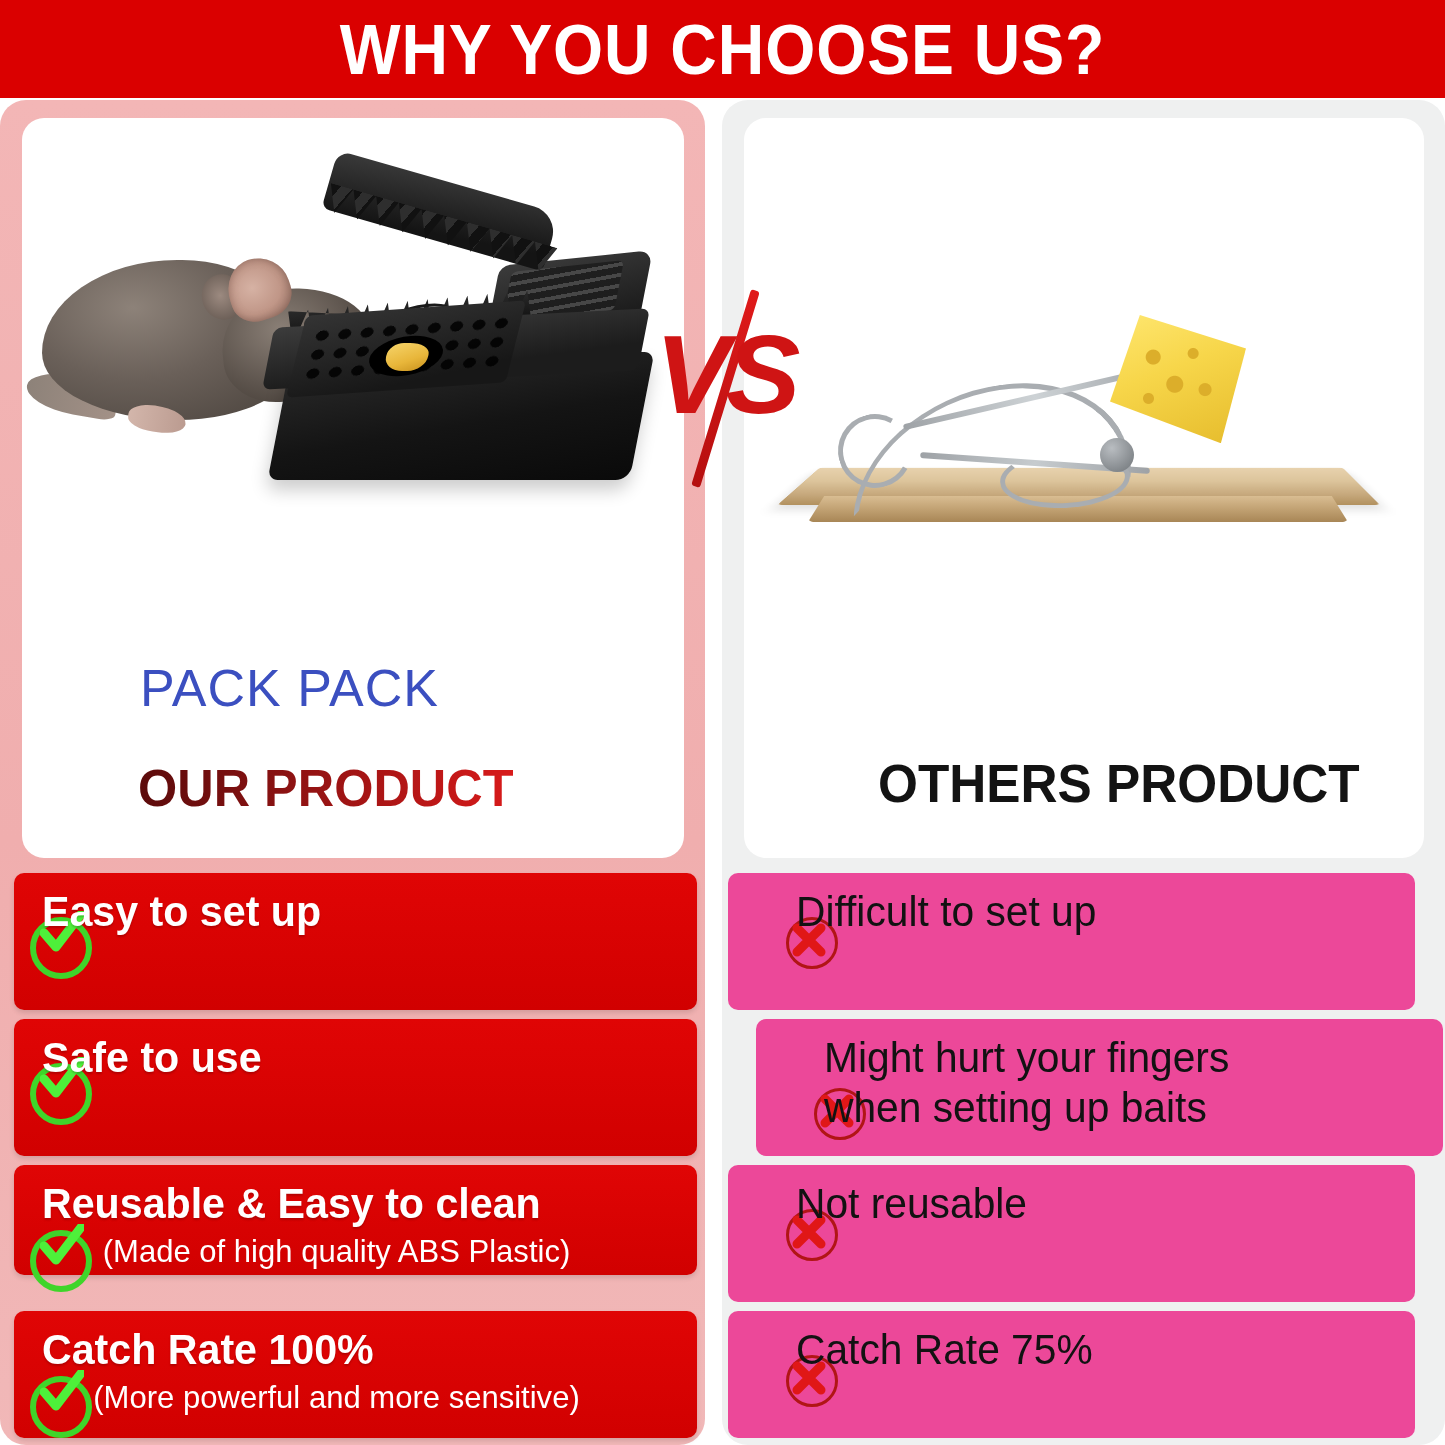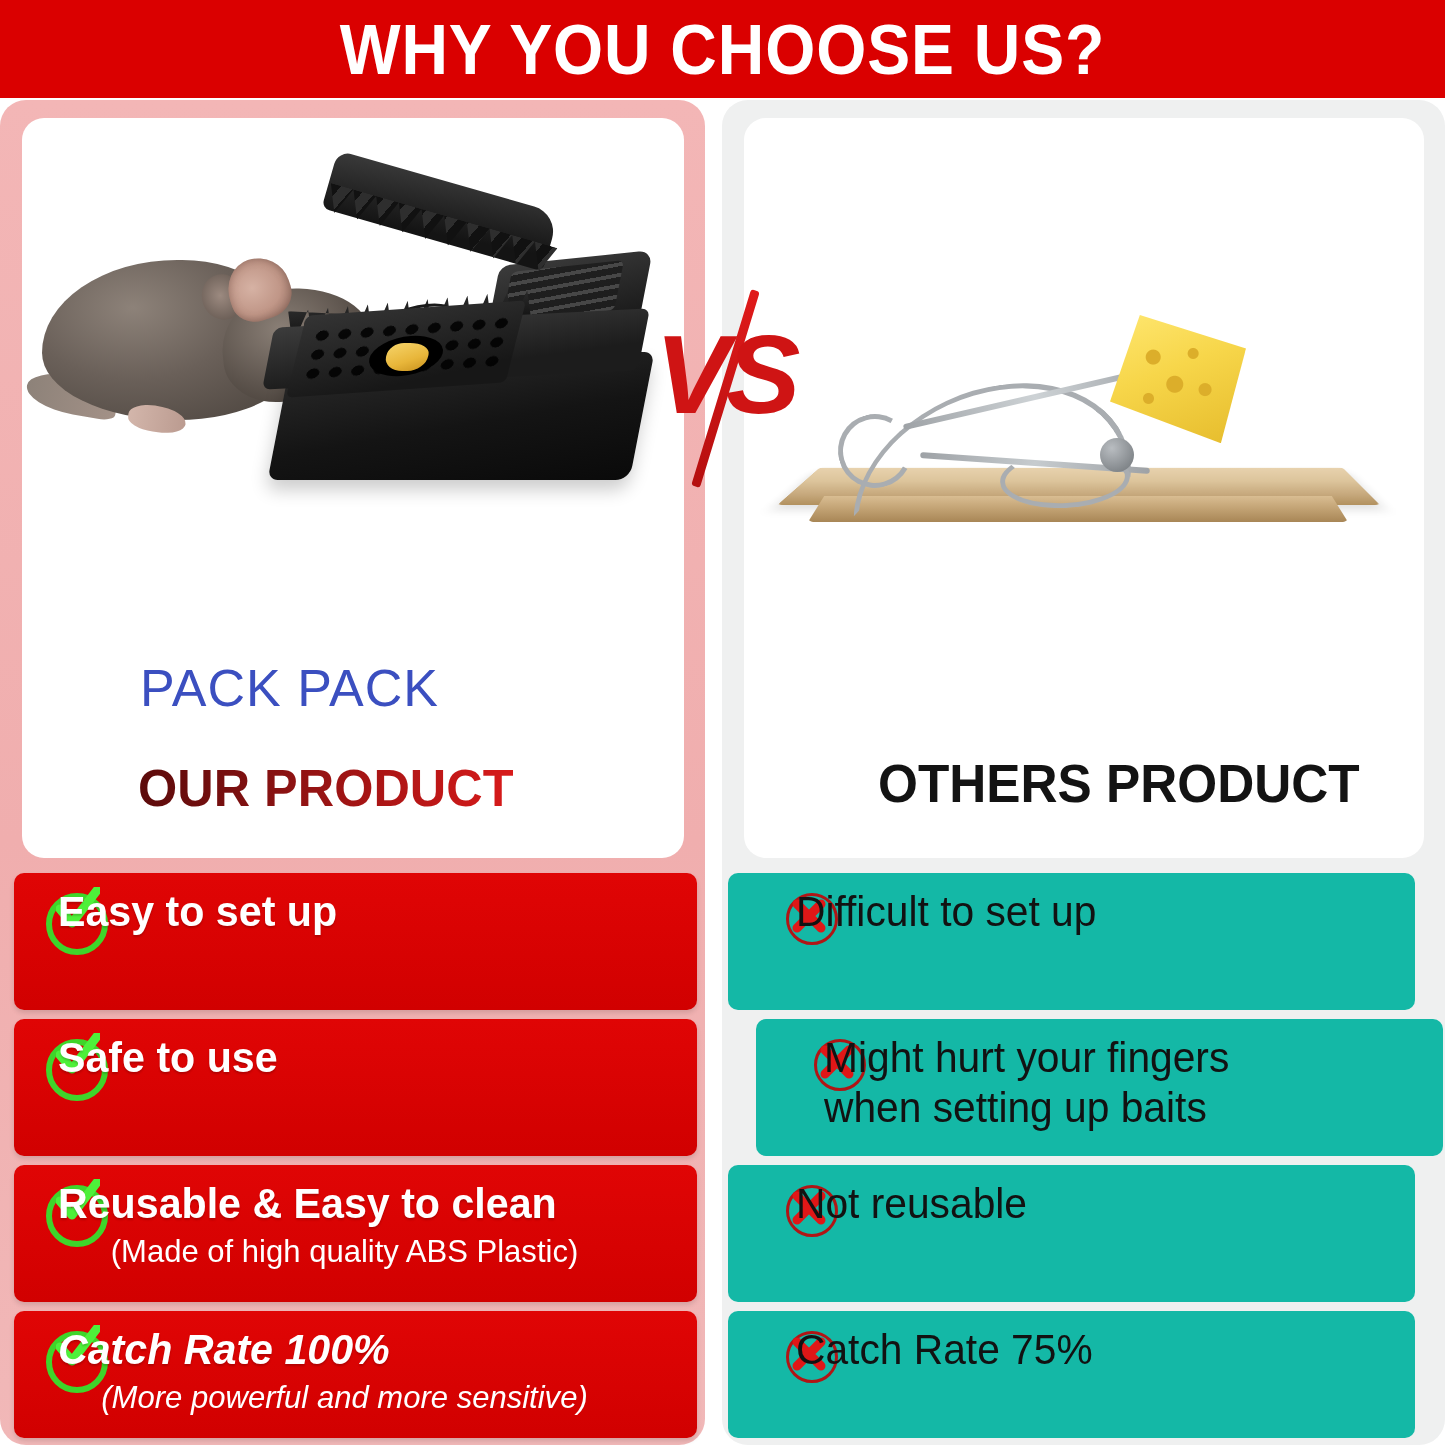--- a/index.html
+++ b/index.html
@@ -294,26 +294,26 @@
 
   
   .row{position:absolute;border-radius:10px;}
   .row-left{
     left:14px;width:683px;
     background:linear-gradient(180deg,#e00505 0%,#d10000 100%);
     box-shadow:0 3px 5px rgba(0,0,0,.12);
   }
   .row-right{
     left:728px;width:687px;
-    background:#14b8a6;
+    background:#ec4899;
   }
   .row-inner{
     position:absolute;left:0;top:0;right:0;
-    display:flex;align-items:flex-start;
-    padding:14px 14px 0 32px;
+    display:flex;align-items:center;
+    padding:14px 14px 0 16px;
     box-sizing:border-box;
   }
   .row-right .row-inner{ padding-left:56px; }
 
   .icon{flex:0 0 auto;margin-right:12px;margin-top:2px;}
 
   .row-text{flex:1 1 auto;min-width:0;}
   .row-main-left{
     color:#ffffff;font-size:42px;font-weight:bold;
     line-height:50px;letter-spacing:0px;
@@ -428,32 +428,32 @@
     <div class="row row-left" style="top: 1019px; height: 137px;">
       <div class="row-inner">
         <span class="icon"><span class="check-ic"><span class="check-ring"></span><svg class="check-mark" viewBox="0 0 44 44">
               <path d="M4 22 L16 36 L42 2" fill="none" stroke="#4ef03a" stroke-width="9" stroke-linecap="round" stroke-linejoin="round"></path>
             </svg></span></span>
         <span class="row-text">
           <div class="row-main-left">Safe to use</div>
         </span>
       </div>
     </div>
-    <div class="row row-left" style="top: 1165px; height: 137px;">
+    <div class="row row-left" style="top: 1165px; height: 110px;">
       <div class="row-inner">
         <span class="icon"><span class="check-ic"><span class="check-ring"></span><svg class="check-mark" viewBox="0 0 44 44">
               <path d="M4 22 L16 36 L42 2" fill="none" stroke="#4ef03a" stroke-width="9" stroke-linecap="round" stroke-linejoin="round"></path>
             </svg></span></span>
         <span class="row-text">
           <div class="row-main-left">Reusable &amp; Easy to clean</div>
           <div class="row-sub-left">(Made of high quality ABS Plastic)</div>
         </span>
       </div>
     </div>
-    <div class="row row-left" style="top: 1311px; height: 127px; font-style: italic;">
+    <div class="row row-left" style="top: 1311px; height: 127px;">
       <div class="row-inner">
         <span class="icon"><span class="check-ic"><span class="check-ring"></span><svg class="check-mark" viewBox="0 0 44 44">
               <path d="M4 22 L16 36 L42 2" fill="none" stroke="#4ef03a" stroke-width="9" stroke-linecap="round" stroke-linejoin="round"></path>
             </svg></span></span>
         <span class="row-text">
           <div class="row-main-left">Catch Rate 100%</div>
           <div class="row-sub-left">(More powerful and more sensitive)</div>
         </span>
       </div>
     </div>

